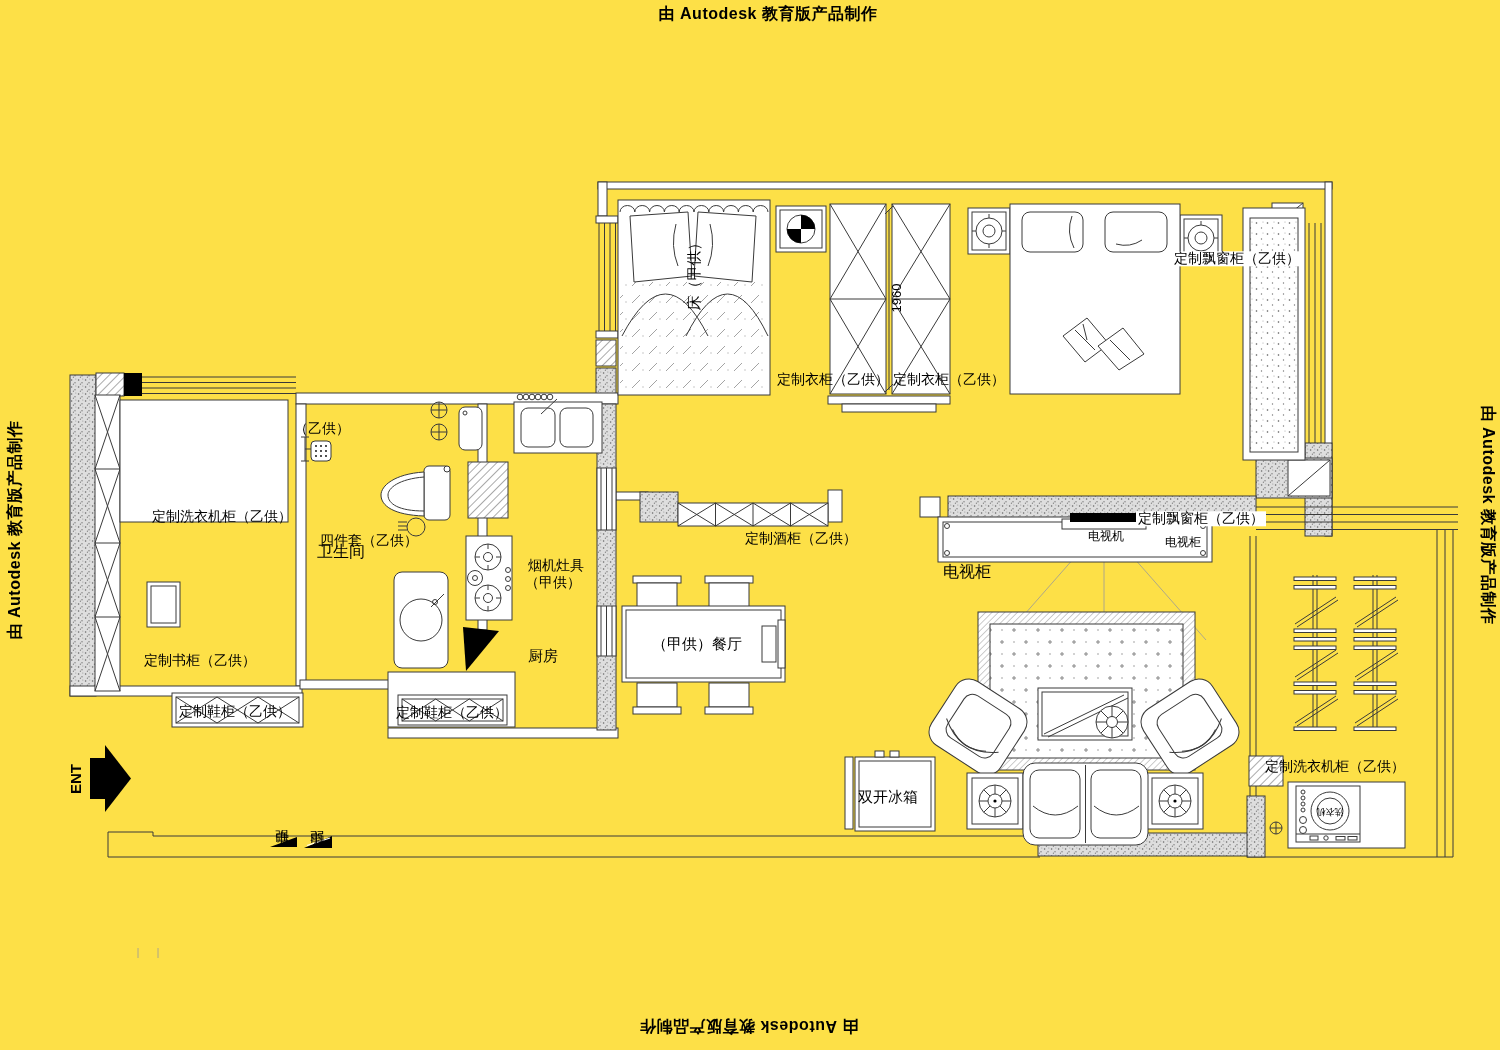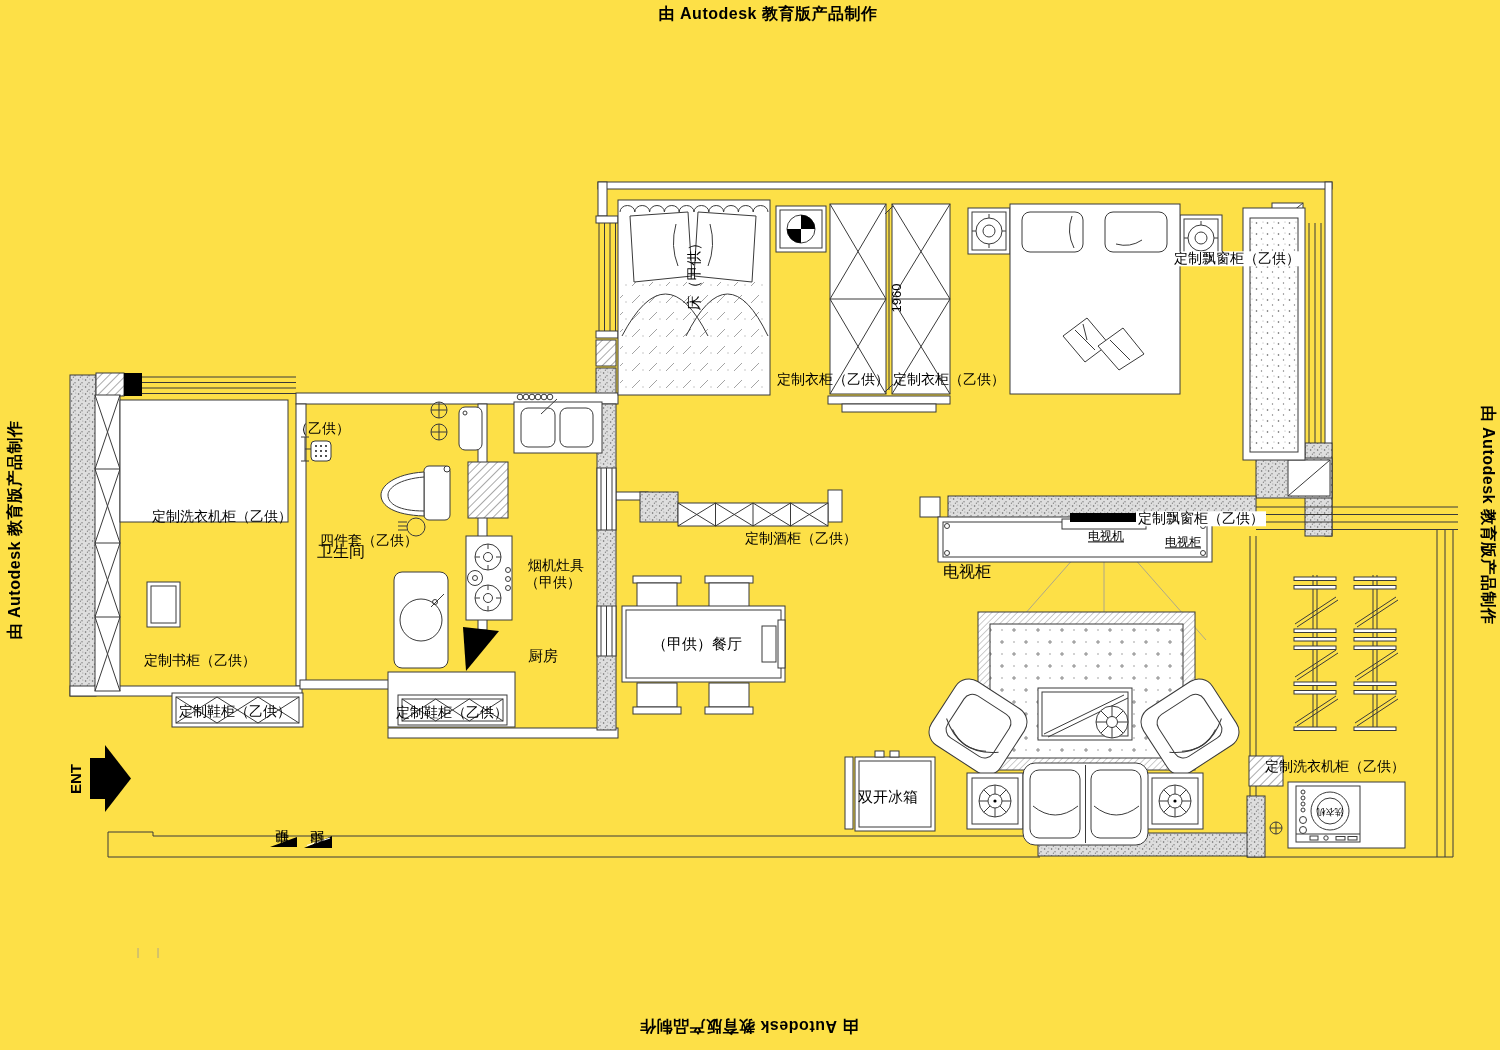--- a/index.html
+++ b/index.html
@@ -13,21 +13,21 @@
   .lines .dg{fill:url(#diag);}
   .lines .dgd{fill:url(#diagd);}
   .lines .bh{fill:url(#bedhatch);stroke:none;}
   .lines .bd{fill:url(#baydots);}
   .lines .rd{fill:url(#rugdots);}
   .lines .gray{stroke:#999;stroke-width:.8;}
   .lines .thin{stroke-width:.8;}
   .lines .wl{stroke:#fff;stroke-width:1.2;}
   .lbl{position:absolute;transform:translate(-50%,-50%);white-space:nowrap;
        font-size:14px;line-height:1.1;}
-  .s12{font-size:12px;text-decoration:underline;} .s13{font-size:13px;} .s15{font-size:15px;} .s16{font-size:16px;margin-top:32px;}
+  .s12{font-size:12px;} .s13{font-size:13px;} .s15{font-size:15px;} .s16{font-size:16px;margin-top:32px;}
   .s9{font-size:9px;}
   .b{font-weight:bold;}
   .r-90{transform:translate(-50%,-50%) rotate(-90deg);}
   .r90{transform:translate(-50%,-50%) rotate(90deg);}
   .r180{transform:translate(-50%,-50%) rotate(180deg);}
   .vert{writing-mode:vertical-rl;text-orientation:upright;letter-spacing:2px;}
   .wm{font-size:16px;font-weight:bold;letter-spacing:.5px;}
   .bgw{background:#fff;padding:0 2px;margin-top:42px;}
 </style>
 </head>

